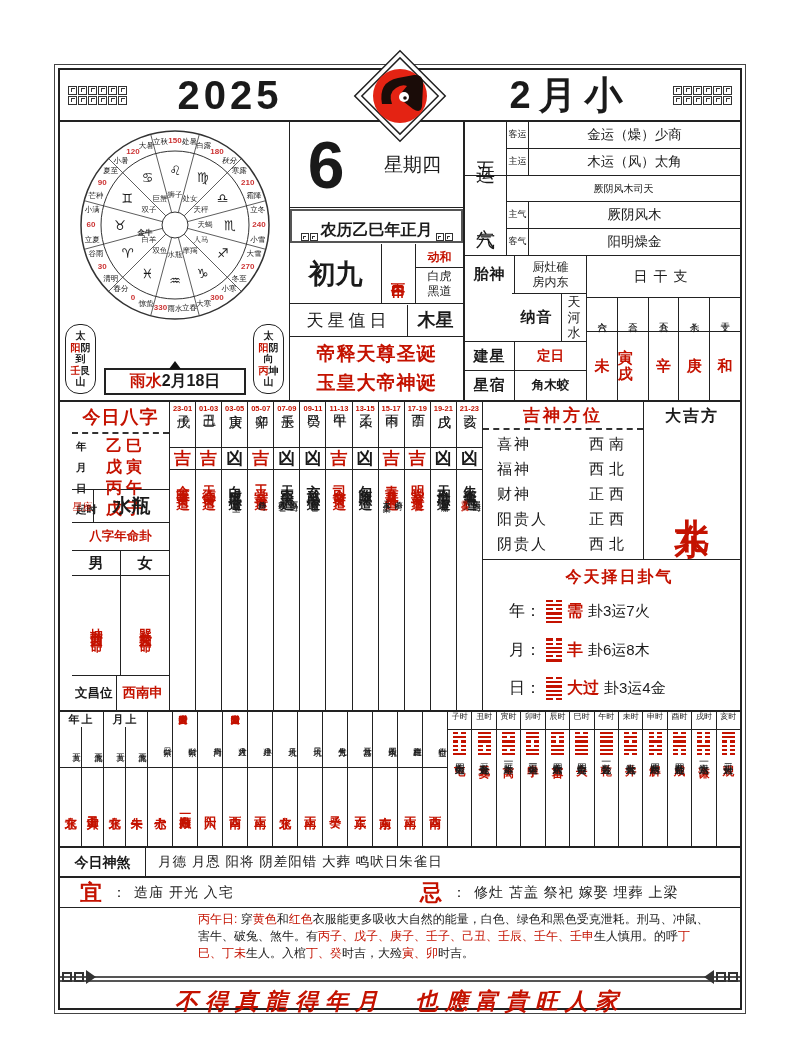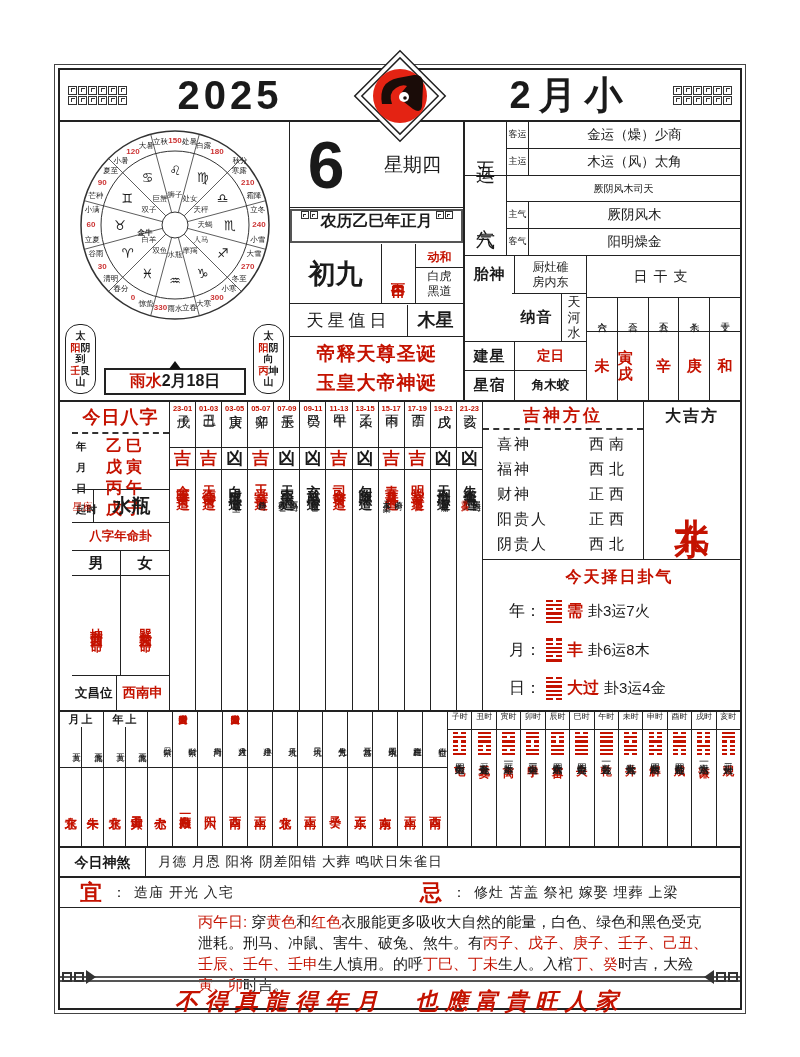--- a/index.html
+++ b/index.html
@@ -24,21 +24,21 @@
   .hdr-month{font-size:38px; font-weight:bold; flex:1; text-align:center; letter-spacing:8px;}
   .hdr-gap{width:150px;}
   .logo{position:absolute; left:50%; top:-22px; transform:translateX(-50%); width:96px; height:96px; z-index:5;}
 
   
   .rowA{height:280px; display:flex; border-bottom:2px solid var(--line);}
   .rowB{height:310px; display:flex; border-bottom:2px solid var(--line);}
   .rowC{height:136px; display:flex; border-bottom:2px solid var(--line);}
   .rowD{height:30px; display:flex; align-items:center; border-bottom:2px solid var(--line);}
   .rowE{height:30px; display:flex; align-items:center; border-bottom:1px solid var(--line);}
-  .rowF{height:52px; padding:3px 30px 0 138px; font-size:15px; line-height:1.4;}
+  .rowF{height:52px; padding:3px 30px 0 138px; font-size:12px; line-height:1.4;}
   .footer{flex:1; position:relative;}
 
   
   .colA{width:230px; position:relative; border-right:1px solid var(--line);}
   .wheel{position:relative; width:230px; height:205px;}
   .wl{position:absolute; transform:translate(-50%,-50%); font-size:7.5px; white-space:nowrap; line-height:1;}
   .wl.rim-r{color:#c33; font-weight:bold; font-size:8px;}
   .wl.sym{font-size:13px;} .wl.sname{font-size:7.5px; color:#333;}
   .pill{position:absolute; bottom:6px; width:31px; height:70px; border:1.5px solid var(--line); border-radius:14px;
         display:flex; flex-direction:column; align-items:center; justify-content:center; font-size:10px; line-height:1.15; font-weight:bold;}
@@ -46,21 +46,21 @@
   .banner{position:absolute; bottom:5px; left:44px; width:142px; height:27px; border:2px solid var(--line);
         display:flex; align-items:center; justify-content:center; font-size:16px; font-weight:bold; background:#fff;}
   .banner .tri{position:absolute; top:-9px; left:50%; transform:translateX(-50%); width:0; height:0;
         border-left:6px solid transparent; border-right:6px solid transparent; border-bottom:8px solid #111;}
 
   
   .colB{width:175px; display:flex; flex-direction:column; border-right:2px solid var(--line);}
   .b1{height:86px; display:flex; align-items:center; border-bottom:1px solid var(--line);}
   .b1 .day{font-size:66px; font-weight:bold; width:72px; text-align:center; line-height:1;}
   .b1 .week{font-size:19px; flex:1; text-align:center;}
-  .b2{height:34px; display:flex; align-items:flex-start; justify-content:center; border:2px solid #555; margin:1px 0;}
+  .b2{height:34px; display:flex; align-items:flex-end; justify-content:center; border:2px solid #555; margin:1px 0;}
   .b2 .lunar{font-size:16px; font-weight:bold; white-space:nowrap;}
   .b3{height:60px; display:flex; border-bottom:1px solid var(--line);}
   .b3 .ld{flex:1; display:flex; align-items:center; justify-content:center; font-size:27px; font-weight:bold;}
   .b3 .dp{width:34px; border-left:1.5px solid var(--line); display:flex; align-items:center; justify-content:center;}
   .b3 .dp .vert{font-size:14px; font-weight:bold; letter-spacing:1px;}
   .b3 .hz{width:48px; border-left:1.5px solid var(--line); display:flex; flex-direction:column; align-items:center; justify-content:center;}
   .b3 .hz .dh{font-size:12px; font-weight:bold; border-bottom:1px solid var(--line); width:100%; text-align:center; padding-bottom:1px;}
   .b3 .hz .bw{font-size:12px; line-height:1.2; text-align:center; padding-top:1px;}
   .b4{height:33px; display:flex; align-items:center; border-bottom:1px solid var(--line);}
   .b4 .lab{flex:1; text-align:center; font-size:17px; letter-spacing:4px;}
@@ -325,21 +325,21 @@
               <span class="wl rim-r" style="left: 42.2539px; top: 61px;">90</span>
               <span class="wl rim-k" style="left: 50.6523px; top: 49.0058px;">夏至</span>
               <span class="wl rim-k" style="left: 61.0058px; top: 38.6523px;">小暑</span>
               <span class="wl rim-r" style="left: 73px; top: 30.2539px;">120</span>
               <span class="wl rim-k" style="left: 86.2703px; top: 24.0658px;">大暑</span>
               <span class="wl rim-k" style="left: 100.414px; top: 20.2761px;">立秋</span>
               <span class="wl rim-r" style="left: 115px; top: 19px;">150</span>
               <span class="wl rim-k" style="left: 129.586px; top: 20.2761px;">处暑</span>
               <span class="wl rim-k" style="left: 143.73px; top: 24.0658px;">白露</span>
               <span class="wl rim-r" style="left: 157px; top: 30.2539px;">180</span>
-              <span class="wl rim-k" style="left: 180px; top: 38.6523px;">秋分</span>
+              <span class="wl rim-k" style="left: 169px; top: 38.6523px; font-style: italic;">秋分</span>
               <span class="wl rim-k" style="left: 179.348px; top: 49.0058px;">寒露</span>
               <span class="wl rim-r" style="left: 187.746px; top: 61px;">210</span>
               <span class="wl rim-k" style="left: 193.934px; top: 74.2703px;">霜降</span>
               <span class="wl rim-k" style="left: 197.724px; top: 88.4136px;">立冬</span>
               <span class="wl rim-r" style="left: 199px; top: 103px;">240</span>
               <span class="wl rim-k" style="left: 197.724px; top: 117.586px;">小雪</span>
               <span class="wl rim-k" style="left: 193.934px; top: 131.73px;">大雪</span>
               <span class="wl rim-r" style="left: 187.746px; top: 145px;">270</span>
               <span class="wl rim-k" style="left: 179.348px; top: 156.994px;">冬至</span>
               <span class="wl rim-k" style="left: 168.994px; top: 167.348px;">小寒</span>
@@ -808,42 +808,42 @@
                 <span class="gqname run-r">大过</span>
                 <span class="gqrest">卦3运4金</span>
               </div>
             </div>
         </div>
       </div>
     </div>
 
     <div class="rowC" id="positions">
         <div class="pgroup">
+          <div class="ptitle">年上</div>
+          <div class="psubs">
+            <div class="pcol">
+              <div class="vert phead">五黄</div>
+              <div class="vert pval">东北</div>
+            </div>
+            <div class="pcol">
+              <div class="vert phead">五虎煞</div>
+              <div class="vert pval">寅卯子丑</div>
+            </div>
+          </div>
+        </div>
+        <div class="pgroup">
           <div class="ptitle">月上</div>
           <div class="psubs">
             <div class="pcol">
               <div class="vert phead">五黄</div>
               <div class="vert pval">东北</div>
             </div>
             <div class="pcol">
               <div class="vert phead">五虎煞</div>
               <div class="vert pval">午未</div>
-            </div>
-          </div>
-        </div>
-        <div class="pgroup">
-          <div class="ptitle">年上</div>
-          <div class="psubs">
-            <div class="pcol">
-              <div class="vert phead">五黄</div>
-              <div class="vert pval">东北</div>
-            </div>
-            <div class="pcol">
-              <div class="vert phead">五虎煞</div>
-              <div class="vert pval">寅卯子丑</div>
             </div>
           </div>
         </div>
         <div class="psingle">
           <div class="vert phead">日紫白</div>
           <div class="vert pval">七赤</div>
         </div>
         <div class="psingle">
           <div class="vert phead">时紫白</div>
           <div class="vert pval">一白顺推</div>

